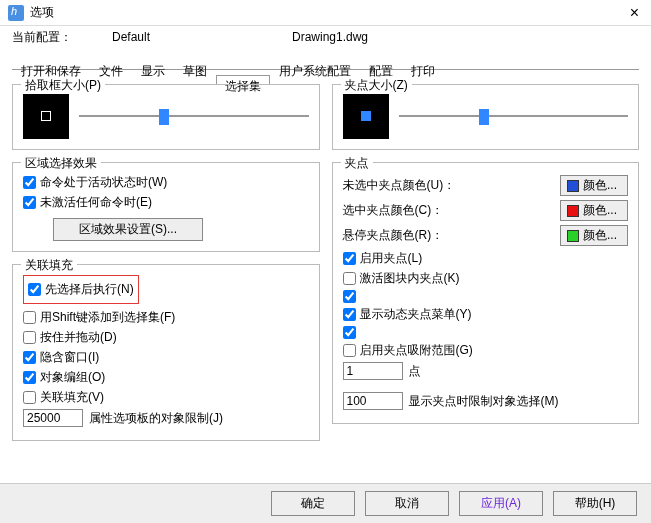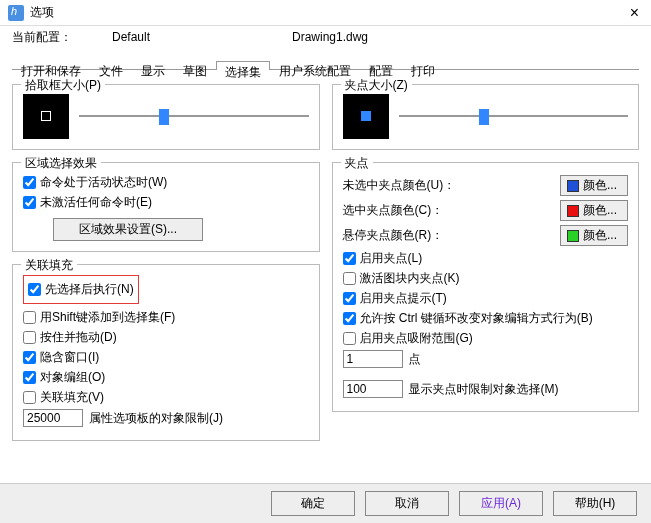--- a/index.html
+++ b/index.html
@@ -8,21 +8,21 @@
 .titlebar .icon { width: 16px; height: 16px; background: #4a90e2; margin-right: 6px; border-radius: 2px; position: relative; }
 .titlebar .icon::after { content: 'h'; color: #fff; font-style: italic; font-size: 11px; position: absolute; left: 3px; top: 0; }
 .titlebar .title { flex: 1; }
 .titlebar .close { font-size: 16px; cursor: pointer; padding: 0 4px; }
 .inforow { height: 22px; display: flex; align-items: center; padding: 0 12px; }
 .inforow .lbl1 { width: 100px; }
 .inforow .val1 { width: 180px; }
 .inforow .lbl2 { width: 100px; }
 .tabs { display: flex; border-bottom: 1px solid #999; margin: 0 12px; height: 22px; }
 .tab { padding: 2px 8px; border: 1px solid transparent; border-bottom: none; cursor: pointer; margin-top: 12px; }
-.tab.active { border-color: #999; background: #fff; position: relative; top: 1px; }
+.tab.active { border-color: #999; background: #fff; position: relative; top: 15px; }
 .content { display: flex; padding: 8px 12px; gap: 12px; }
 .col { flex: 1; display: flex; flex-direction: column; gap: 6px; }
 .group { border: 1px solid #bbb; padding: 8px 10px 10px; position: relative; margin-top: 6px; }
 .group > .legend { position: absolute; top: -8px; left: 8px; background: #fff; padding: 0 4px; }
 .preview-row { display: flex; align-items: center; gap: 10px; }
 .blackbox { width: 46px; height: 46px; background: #000; display: flex; align-items: center; justify-content: center; }
 .blackbox .pickbox { width: 10px; height: 10px; border: 1px solid #fff; }
 .blackbox .gripbox { width: 10px; height: 10px; background: #3187ff; }
 .slider { flex: 1; height: 20px; position: relative; }
 .slider .track { position: absolute; top: 9px; left: 0; right: 0; height: 2px; background: #999; }
@@ -171,25 +171,27 @@
       <label class="chk">
           <input type="checkbox" checked="" style="">
           <span>启用夹点(L)</span>
         </label>
       <label class="chk">
           <input type="checkbox" style="">
           <span>激活图块内夹点(K)</span>
         </label>
       <label class="chk">
           <input type="checkbox" checked="" style="">
-          <span>启用夹点提示(T)</span>
-        </label>
-      <label class="chk">
-          <input type="checkbox" checked="" style="">
-          <span>允许按 Ctrl 键循环改变对象编辑方式行为(B)</span>
+        </label>
+      <label class="chk">
+          <input type="checkbox" checked="" style="">
+          <span>显示动态夹点菜单(Y)</span>
+        </label>
+      <label class="chk">
+          <input type="checkbox" checked="" style="">
         </label>
       <label class="chk">
           <input type="checkbox" style="">
           <span>启用夹点吸附范围(G)</span>
         </label>
       <div class="inprow">
         <input type="text" value="1" style="">
         <span>点</span>
       </div>
       <div style="height:6px"></div>

